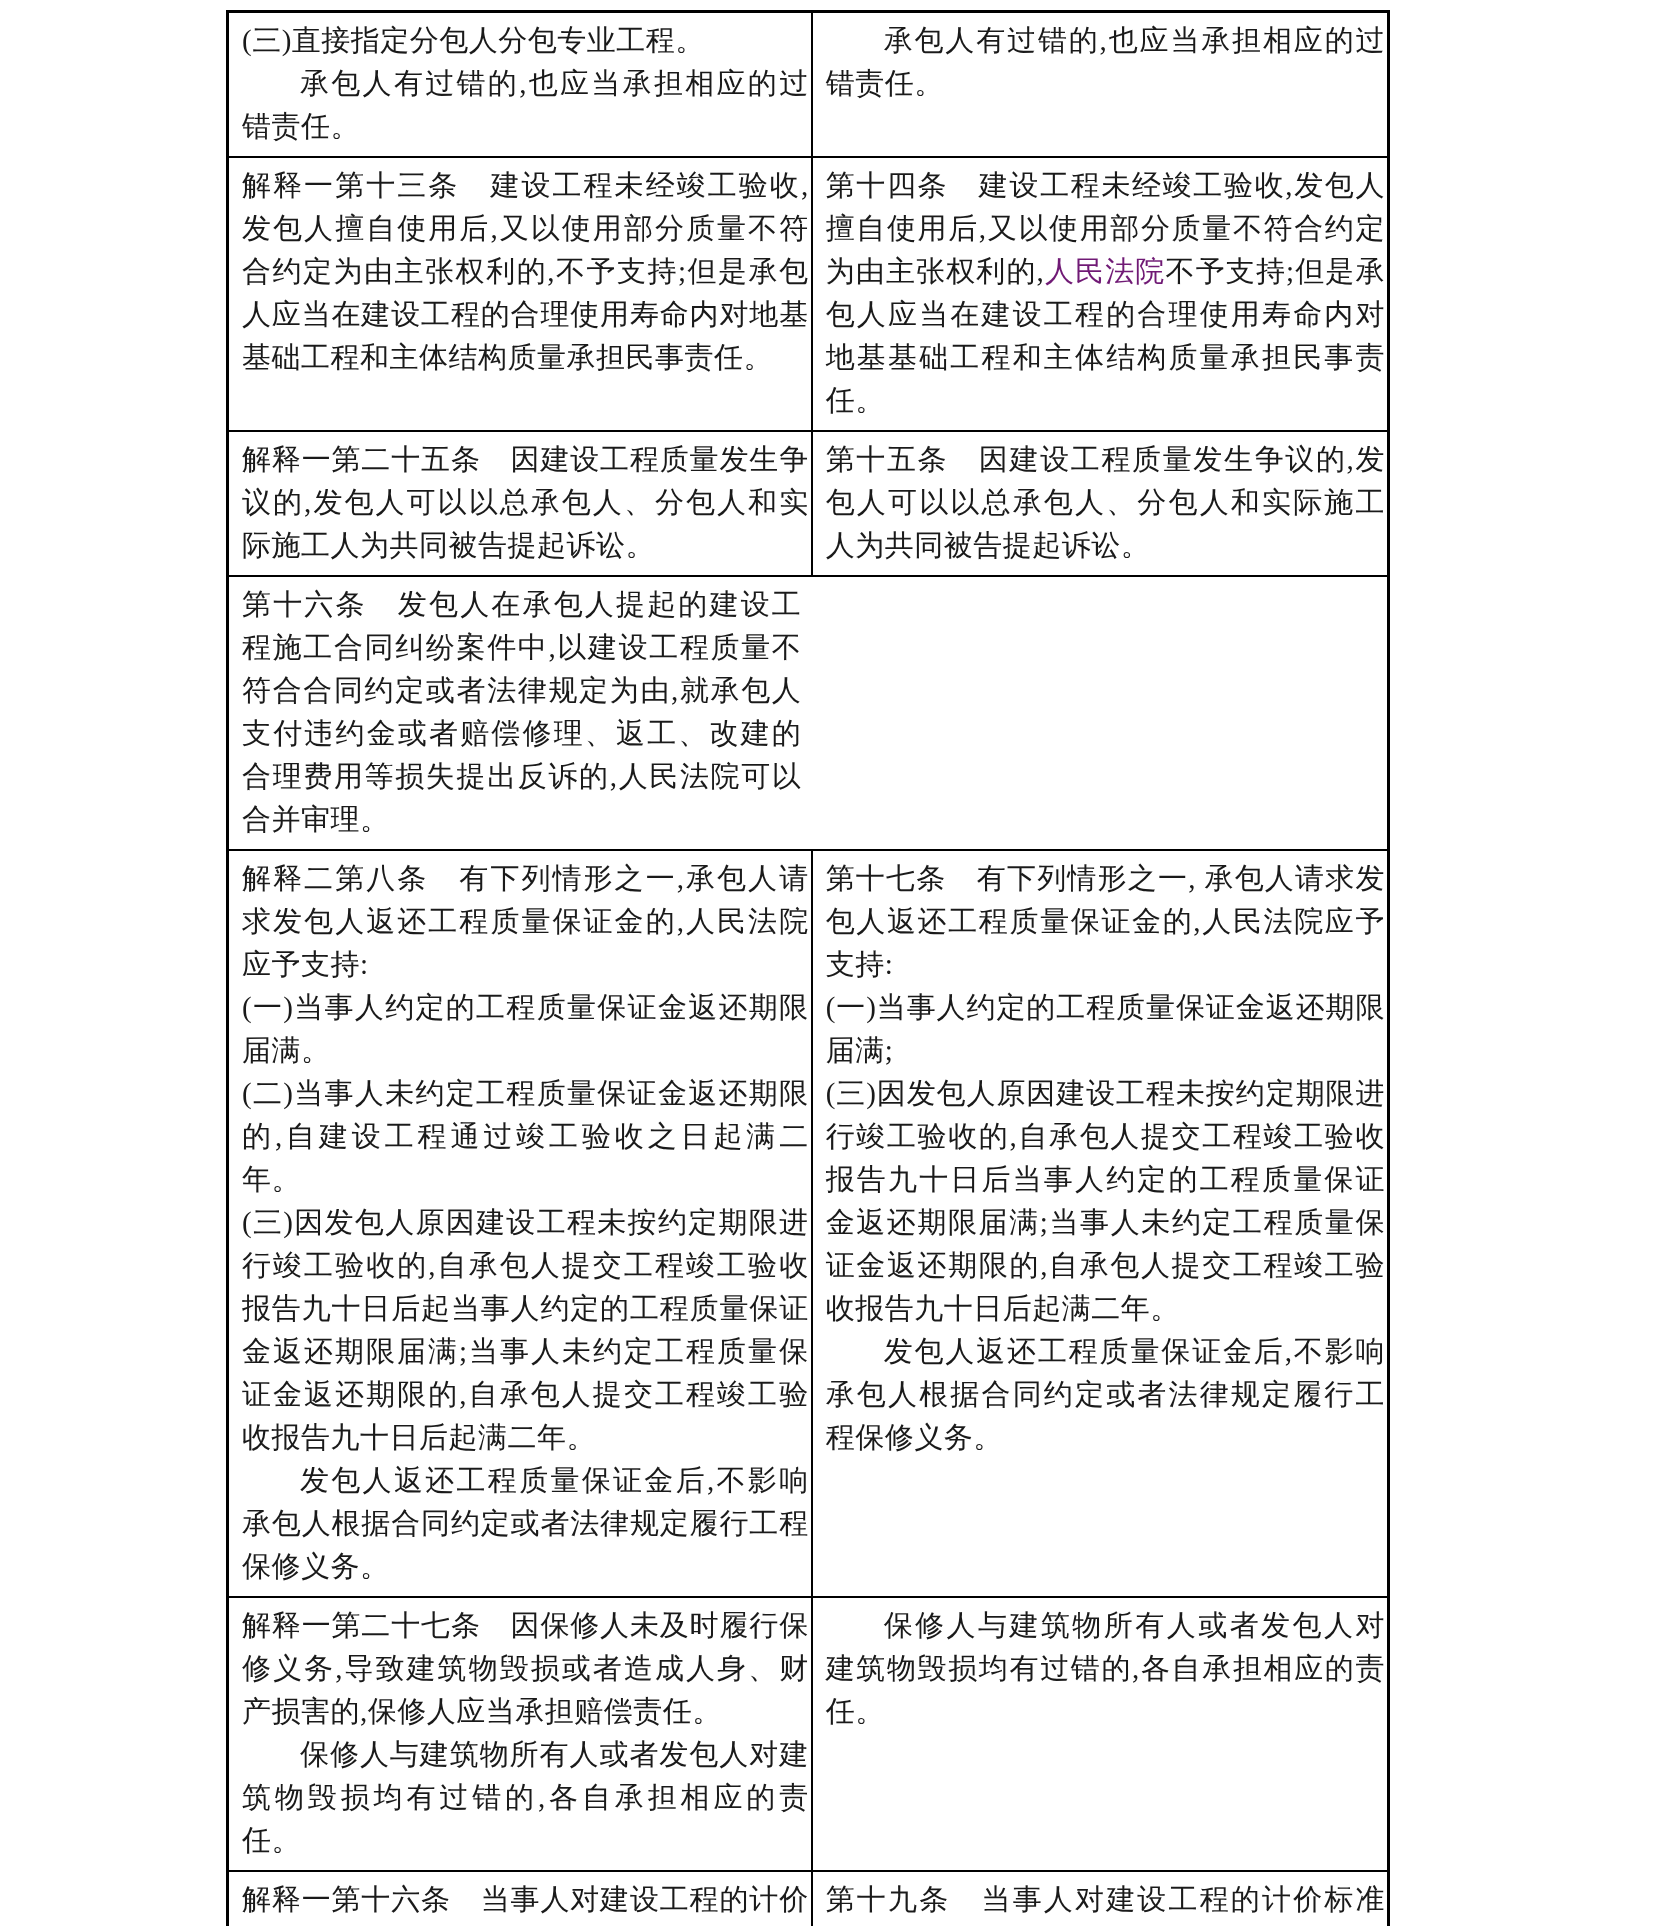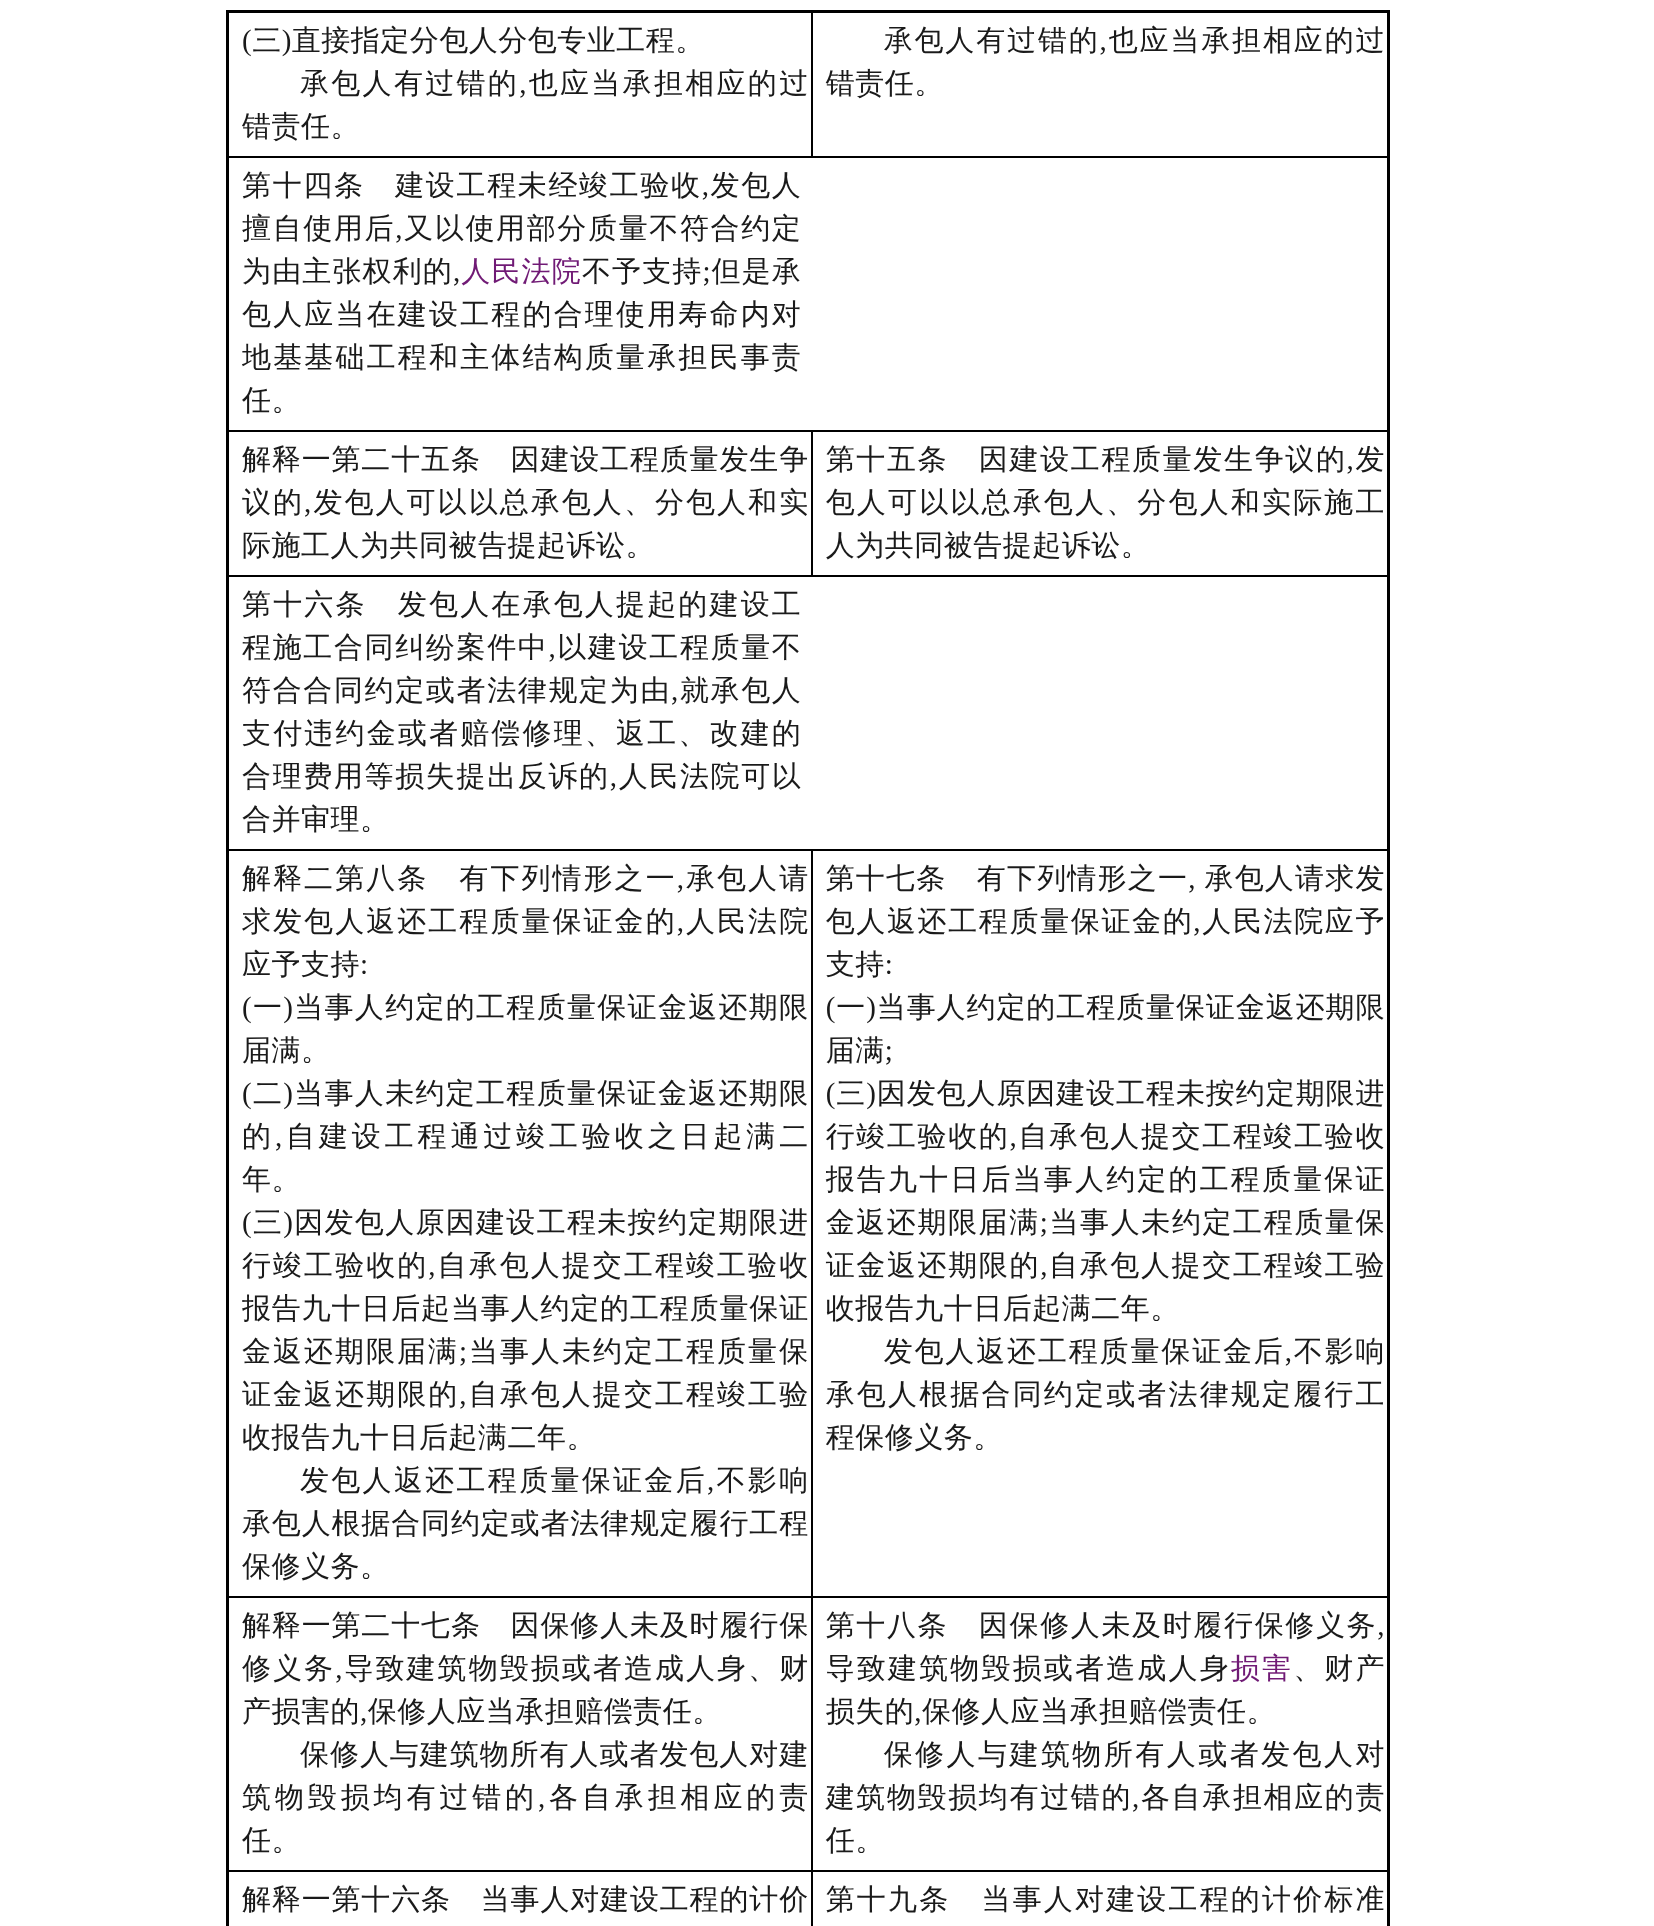--- a/index.html
+++ b/index.html
@@ -68,20 +68,23 @@
       <div class="row">
         <div class="cell left">
           <p class="para"><span>(三)直接指定分包人分包专业工程。</span></p>
           <p class="para indent"><span>承包人有过错的,也应当承担相应的过错责任。</span></p>
         </div>
         <div class="cell right">
           <p class="para indent"><span>承包人有过错的,也应当承担相应的过错责任。</span></p>
         </div>
       </div>
       <div class="row">
+        <div class="cell left">
+          <p class="para"><span>解释一第十三条　建设工程未经竣工验收,发包人擅自使用后,又以使用部分质量不符合约定为由主张权利的,不予支持;但是承包人应当在建设工程的合理使用寿命内对地基基础工程和主体结构质量承担民事责任。</span></p>
+        </div>
         <div class="cell right">
           <p class="para"><span>第十四条　建设工程未经竣工验收,发包人擅自使用后,又以使用部分质量不符合约定为由主张权利的,</span><span class="red">人民法院</span><span>不予支持;但是承包人应当在建设工程的合理使用寿命内对地基基础工程和主体结构质量承担民事责任。</span></p>
         </div>
       </div>
       <div class="row">
         <div class="cell left">
           <p class="para"><span>解释一第二十五条　因建设工程质量发生争议的,发包人可以以总承包人、分包人和实际施工人为共同被告提起诉讼。</span></p>
         </div>
         <div class="cell right">
           <p class="para"><span>第十五条　因建设工程质量发生争议的,发包人可以以总承包人、分包人和实际施工人为共同被告提起诉讼。</span></p>
@@ -106,21 +109,20 @@
           <p class="para"><span>(三)因发包人原因建设工程未按约定期限进行竣工验收的,自承包人提交工程竣工验收报告九十日后当事人约定的工程质量保证金返还期限届满;当事人未约定工程质量保证金返还期限的,自承包人提交工程竣工验收报告九十日后起满二年。</span></p>
           <p class="para indent"><span>发包人返还工程质量保证金后,不影响承包人根据合同约定或者法律规定履行工程保修义务。</span></p>
         </div>
       </div>
       <div class="row">
         <div class="cell left">
           <p class="para"><span>解释一第二十七条　因保修人未及时履行保修义务,导致建筑物毁损或者造成人身、财产损害的,保修人应当承担赔偿责任。</span></p>
           <p class="para indent"><span>保修人与建筑物所有人或者发包人对建筑物毁损均有过错的,各自承担相应的责任。</span></p>
         </div>
         <div class="cell right">
-          <p class="para"><span>第十八条　因保修人未及时履行保修义务,导致建筑物毁损或者造成人身</span><span class="red">损害</span><span>、财产损失的,保修人应当承担赔偿责任。</span></p>
           <p class="para indent"><span>保修人与建筑物所有人或者发包人对建筑物毁损均有过错的,各自承担相应的责任。</span></p>
         </div>
       </div>
       <div class="row">
         <div class="cell left">
           <p class="para"><span>解释一第十六条　当事人对建设工程的计价标准或者计价方法有约定的,按照约定结</span></p>
         </div>
         <div class="cell right">
           <p class="para"><span>第十九条　当事人对建设工程的计价标准或者计价方法有约定的,按照约定结算工程价</span></p>
         </div>

